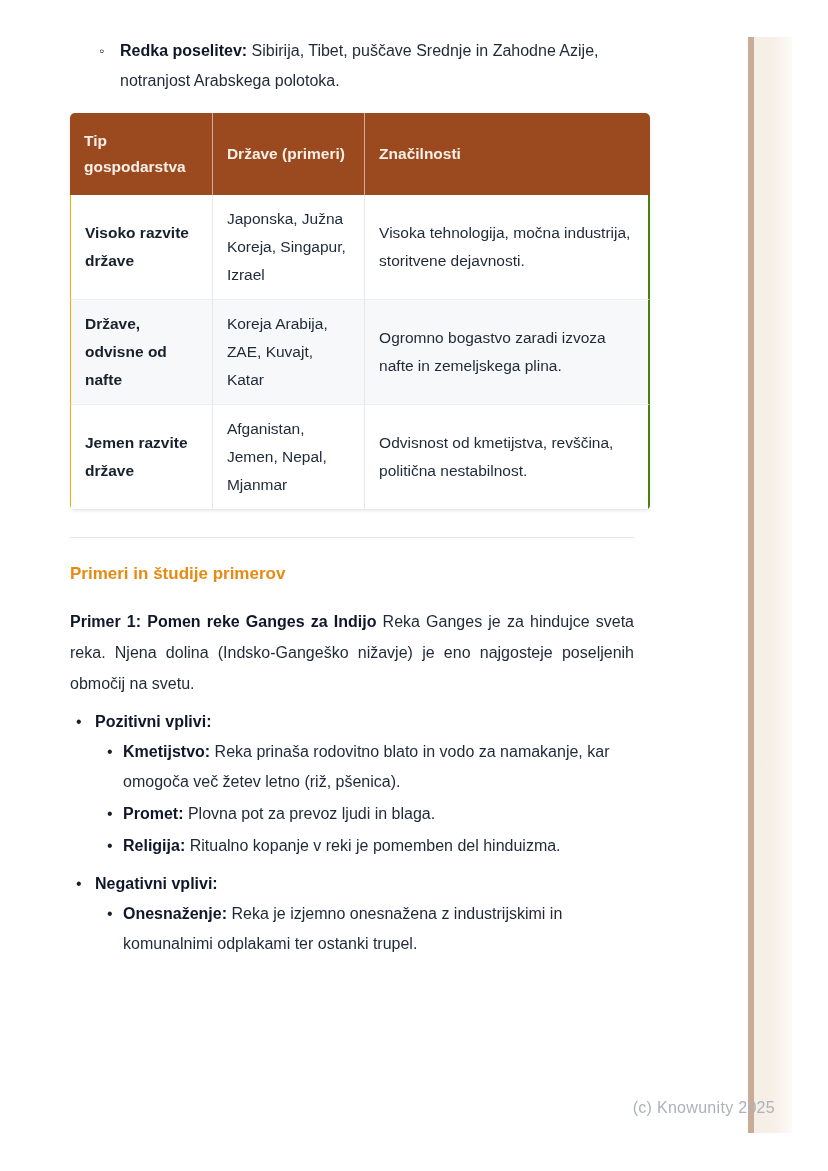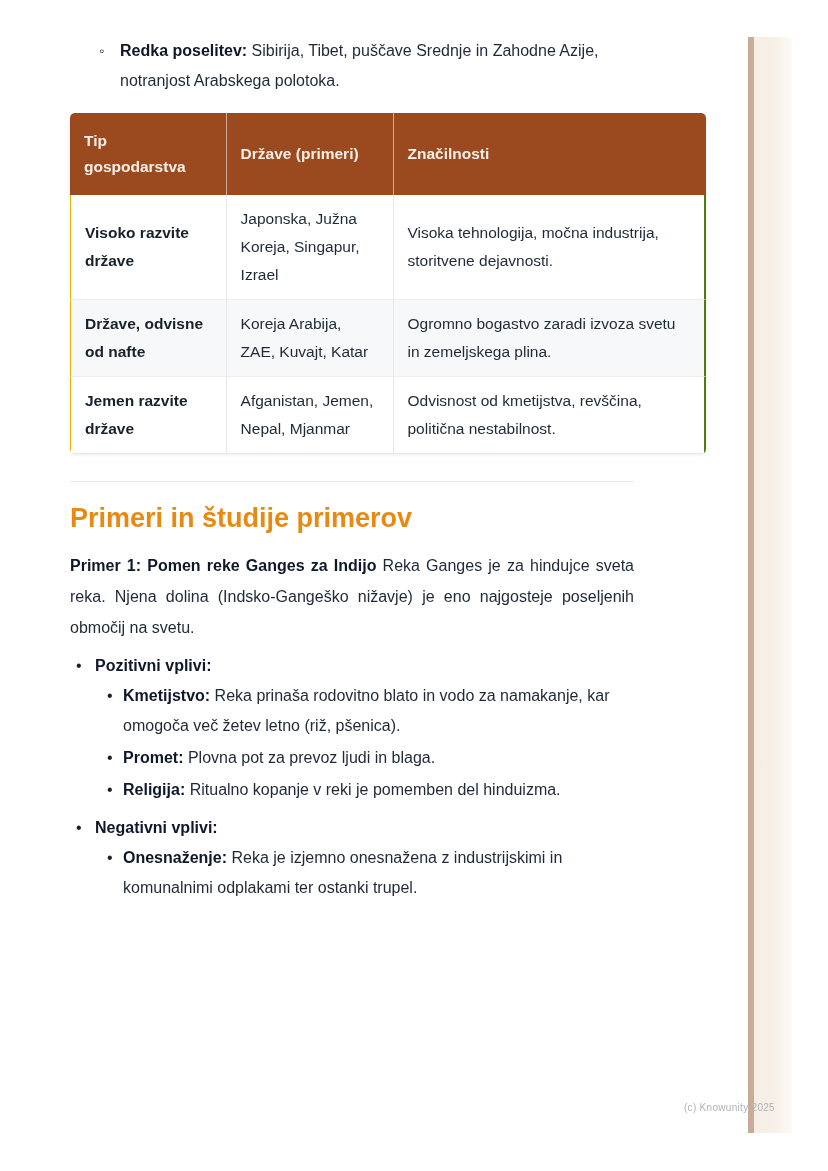--- a/index.html
+++ b/index.html
@@ -34,21 +34,21 @@
   .lvl1 { padding-left: 25px; margin-top: 8px; }
   .lvl1 > .marker { left: 6px; }
   .lvl2 { padding-left: 53px; margin-top: 2px; }
   .lvl2 > .marker { left: 37px; }
 
   .para-b { margin-top: 15px; }
 
   
   .table-wrap {
     margin-top: 17px;
-    width: 636px;
+    width: 580px;
     border-radius: 5px;
     overflow: hidden;
     box-shadow: 0 1px 3px rgba(40,50,60,0.10);
   }
   table { border-collapse: separate; border-spacing: 0; width: 100%; table-layout: fixed; }
   col.c1 { width: 138px; }
   col.c2 { width: 148px; }
   col.c3 { width: 278px; }
   thead th {
     background: #9a4a1e;
@@ -77,21 +77,21 @@
   td.tipcell { font-weight: 700; color: #17202b; }
 
   .divider {
     border: none;
     border-top: 1px solid #e5e7eb;
     margin-top: 27px;
     width: 564px;
   }
   h2.section-heading {
     margin-top: 21px;
-    font-size: 27px;
+    font-size: 17px;
     line-height: 30px;
     font-weight: 700;
     color: #e78a12;
   }
   .para-justify {
     margin-top: 17px;
     text-align: justify;
     line-height: 31px;
   }
   .list-block { list-style: none; margin-top: 8px; }
@@ -104,21 +104,21 @@
     width: 44px;
     height: 1096px;
     background: linear-gradient(90deg, #f5eee5 0%, #f7f0e8 55%, #fdfbf8 100%);
     border-left: 6px solid #c9ac98;
     z-index: 1;
   }
   .watermark {
     position: absolute;
     top: 1101px;
     right: 53px;
-    font-size: 10px;
+    font-size: 16px;
     line-height: 14px;
     color: #adb2b9;
     letter-spacing: 0.3px;
     z-index: 2;
   }
 </style>
 </head>
 <body>
 
 <div class="stripe"></div>
@@ -148,21 +148,21 @@
       </thead>
       <tbody>
         <tr>
           <td class="tipcell">Visoko razvite države</td>
           <td>Japonska, Južna Koreja, Singapur, Izrael</td>
           <td>Visoka tehnologija, močna industrija, storitvene dejavnosti.</td>
         </tr>
         <tr>
           <td class="tipcell">Države, odvisne od nafte</td>
           <td>Koreja Arabija, ZAE, Kuvajt, Katar</td>
-          <td>Ogromno bogastvo zaradi izvoza svetu in zemeljskega plina.</td>
+          <td>Ogromno bogastvo zaradi izvoza nafte in zemeljskega plina.</td>
         </tr>
         <tr>
           <td class="tipcell">Jemen razvite države</td>
           <td>Afganistan, Jemen, Nepal, Mjanmar</td>
           <td>Odvisnost od kmetijstva, revščina, politična nestabilnost.</td>
         </tr>
       </tbody>
     </table>
   </div>
 

